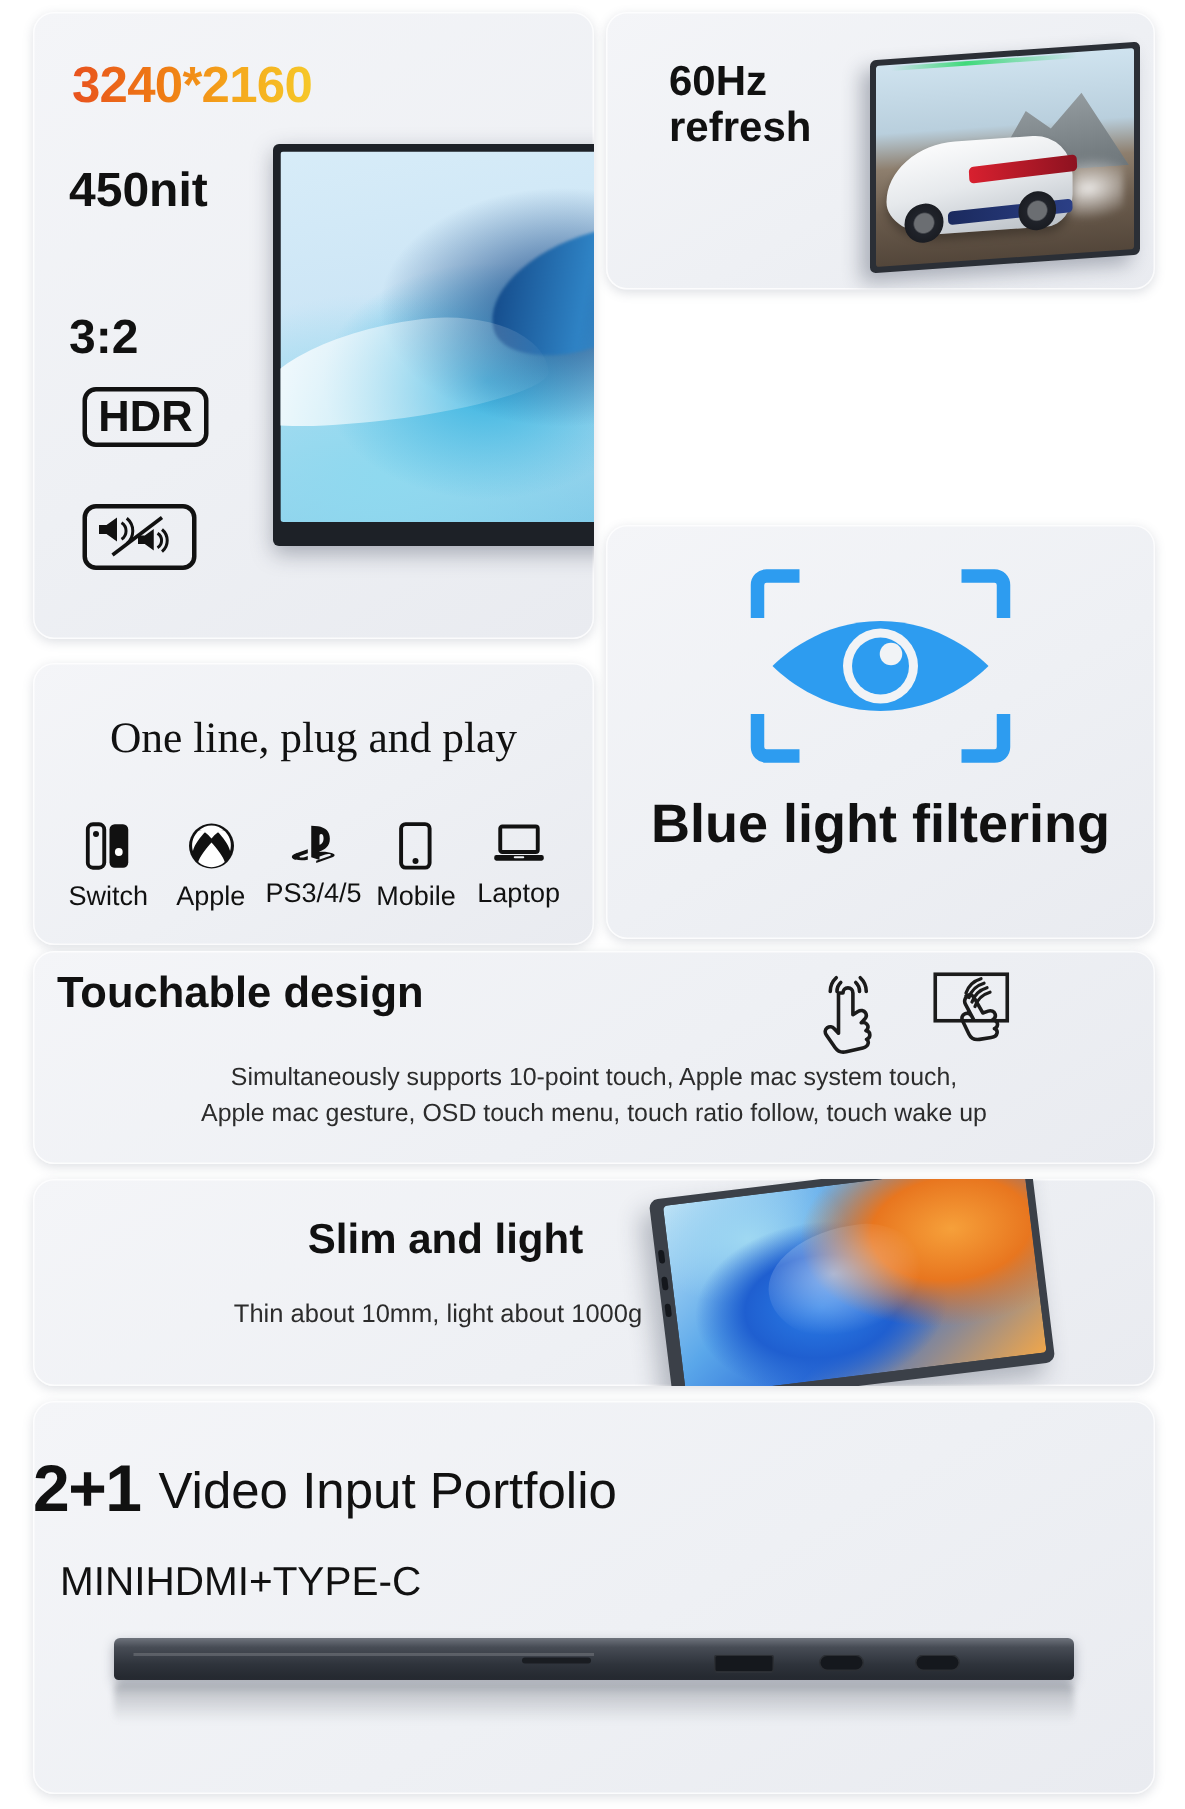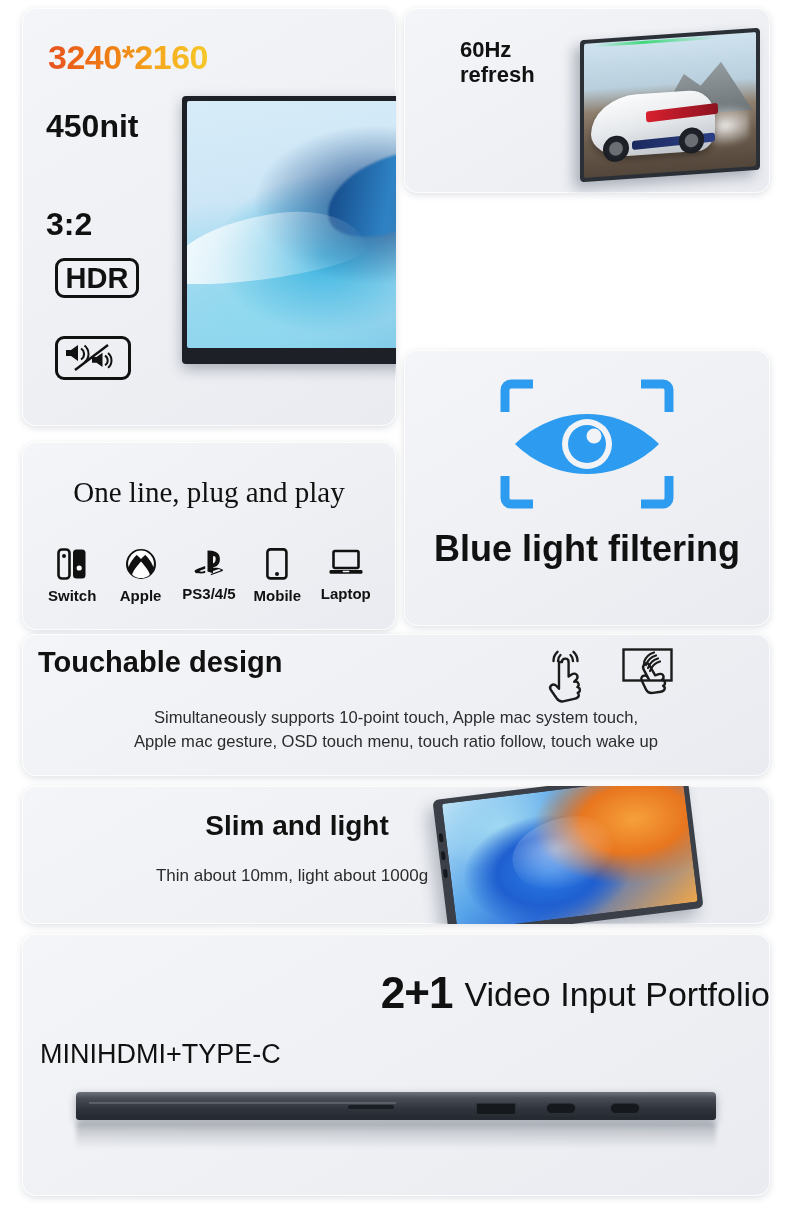--- a/index.html
+++ b/index.html
@@ -67,22 +67,22 @@
   .mon-wave .glare {
     position: absolute; left: 62%; top: 24%; width: 52%; height: 30%;
     background: linear-gradient(115deg, #0f3f7e 0%, #2e82c4 55%, rgba(90,180,220,0) 100%);
     border-radius: 70% 30% 50% 50% / 60% 60% 40% 40%;
     transform: rotate(-16deg); filter: blur(1px);
   }
 
   
   #p-hz { left: 404px; top: 8px; width: 366px; height: 185px; }
   .hz-text {
-    position: absolute; left: 56px; top: 30px;
-    font-size: 22px; font-weight: 600; color: #111; line-height: 1.12;
+    position: absolute; left: 42px; top: 30px;
+    font-size: 28px; font-weight: 600; color: #111; line-height: 1.12;
   }
   .car-mon { position: absolute; left: 176px; top: 26px; width: 180px; height: 142px; transform: skewY(-4deg); }
   .car-mon .cframe {
     position: absolute; inset: 0; background: #2b2f36; border-radius: 4px; padding: 4px;
     box-shadow: -6px 6px 13px rgba(40,50,70,0.33);
   }
   .car-mon .cscreen {
     width: 100%; height: 100%; overflow: hidden; position: relative; border-radius: 2px;
     background: linear-gradient(180deg, #cfe3ef 0%, #b9cfdd 34%, #8e7f6e 52%, #6b5c4d 74%, #53463a 100%);
   }
@@ -160,21 +160,21 @@
   }
 
   
   #p-plug { left: 22px; top: 442px; width: 374px; height: 188px; }
   .plug-title {
     position: absolute; left: 0; right: 0; top: 34px; text-align: center;
     font-family: "Liberation Serif", serif; font-size: 29px; color: #111;
   }
   .dev-row { position: absolute; left: 16px; right: 16px; top: 106px; display: flex; justify-content: space-around; }
   .dev { display: flex; flex-direction: column; align-items: center; gap: 7px; width: 64px; }
-  .dev-label { font-size: 15px; font-weight: bold; color: #111; }
+  .dev-label { font-size: 18px; font-weight: normal; color: #111; }
 
   
   #p-touch { left: 22px; top: 634px; width: 748px; height: 142px; }
   .touch-title {
     position: absolute; left: 16px; top: 12px;
     font-size: 29px; font-weight: 600; color: #111;
   }
   .touch-icons { position: absolute; right: 88px; top: 14px; display: flex; gap: 28px; align-items: flex-start; }
   .touch-body {
     position: absolute; left: 14px; right: 14px; top: 72px; text-align: center;
@@ -208,21 +208,21 @@
     position: absolute; left: 26%; top: 22%; width: 46%; height: 60%;
     background: radial-gradient(ellipse at 40% 40%, rgba(255,255,255,0.5), rgba(255,255,255,0) 62%);
     border-radius: 58% 42% 48% 52% / 50% 58% 42% 50%;
   }
   .slim-mon .ports { position: absolute; left: 2px; top: 24%; width: 5px; height: 46%; }
   .slim-mon .ports i { display: block; width: 4px; height: 9px; background: #14171c; border-radius: 2px; margin-bottom: 9px; }
 
   
   #p-video { left: 22px; top: 934px; width: 748px; height: 262px; }
   .vid-head {
-    position: absolute; left: 0; right: 0; top: 34px; text-align: right;
+    position: absolute; left: 0; right: 0; top: 34px; text-align: left;
     color: #111; white-space: nowrap;
   }
   .vid-num { font-size: 44px; font-weight: bold; letter-spacing: -1px; vertical-align: -2px; }
   .vid-main { font-size: 34px; font-weight: 500; margin-left: 12px; }
   .vid-sub {
     position: absolute; left: 18px; right: 0; top: 105px; text-align: left;
     font-size: 27px; color: #111;
   }
   .edge-wrap { position: absolute; left: 50%; transform: translateX(-50%); top: 158px; width: 640px; height: 74px; }
   .edge-bar {

